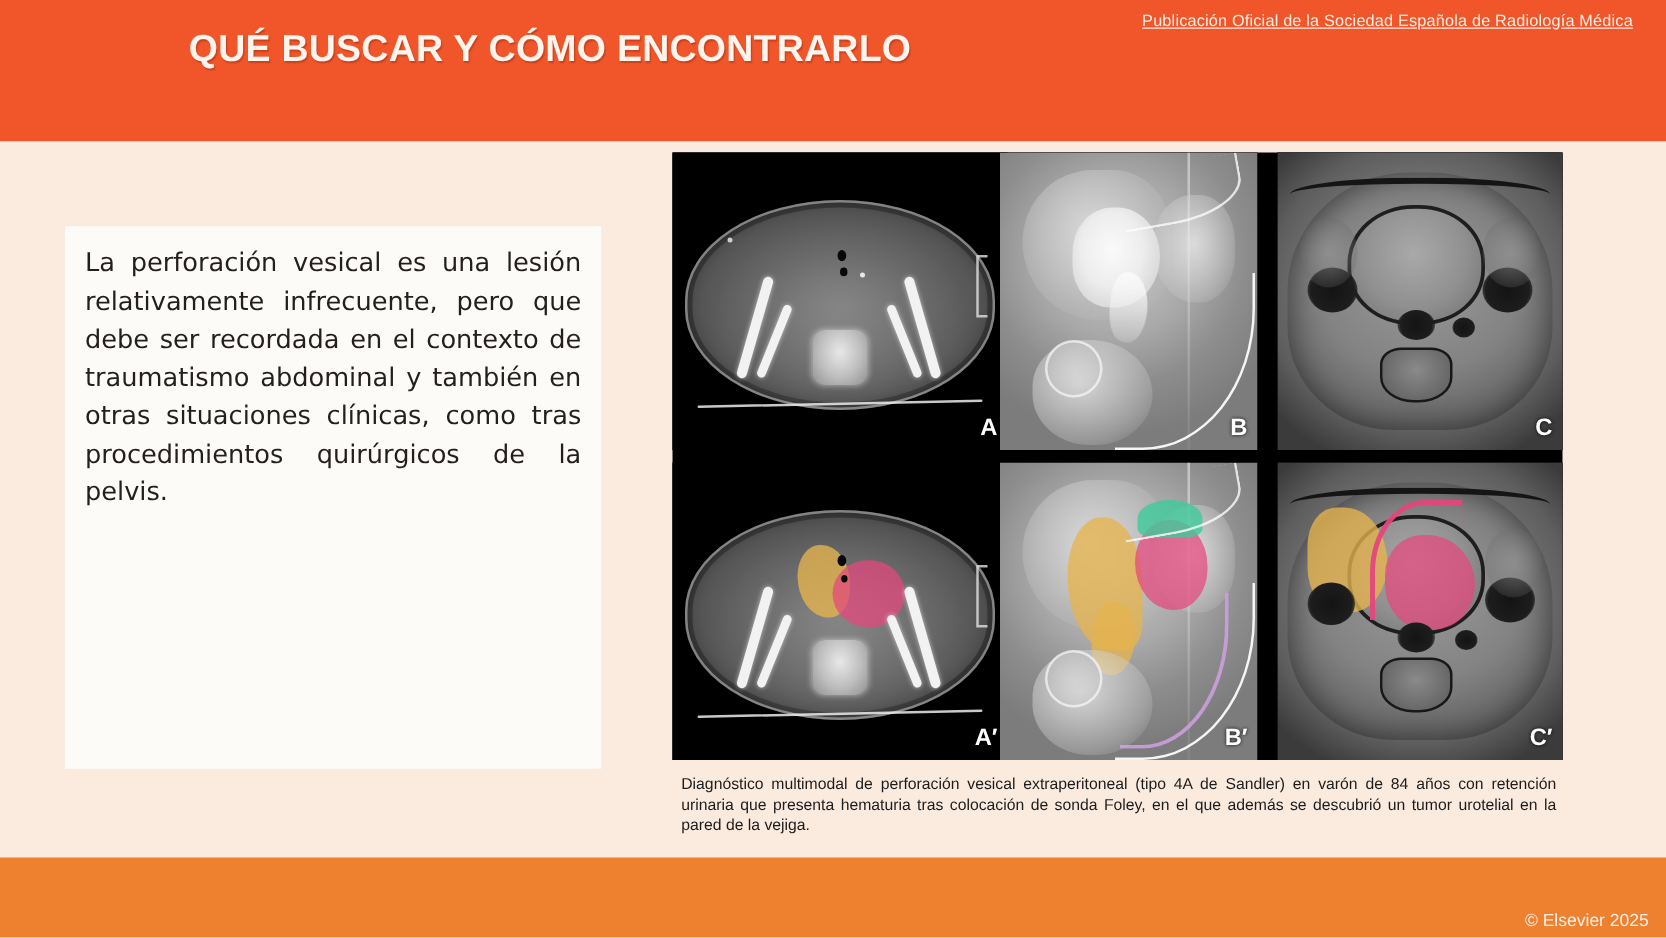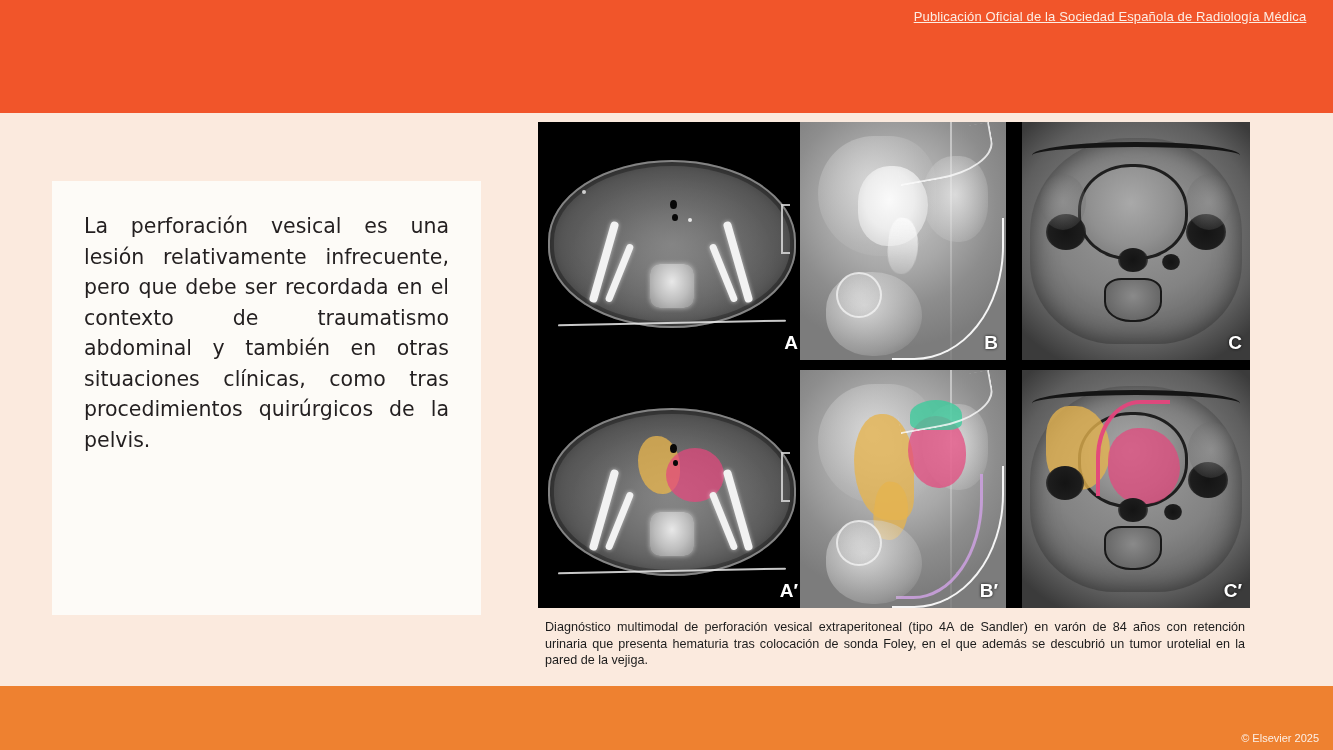--- a/index.html
+++ b/index.html
@@ -70,21 +70,21 @@
     position: absolute;
     left: 52px;
     top: 181px;
     width: 429px;
     height: 434px;
     background: #fdfbf7;
     box-sizing: border-box;
     padding: 14px 16px 10px 16px;
   }
   #text-card p {
-    margin: 16px;
+    margin: 0;
     color: #231f20;
     font-size: 20.5px;
     line-height: 30.5px;
     text-align: justify;
     text-justify: inter-word;
     font-family: "DejaVu Sans", sans-serif;
   }
   #text-card p.p2 { margin-top: 27px; }
 
   
@@ -321,28 +321,29 @@
     text-align: center;
     color: #fdf5ef;
     font-size: 15.5px;
     letter-spacing: .1px;
   }
   #footer-copy {
     position: absolute;
     right: 14px;
     bottom: 6px;
     color: #fcefe6;
-    font-size: 11px;
+    font-size: 14px;
   }
 </style>
 </head>
 <body>
 
 <div id="header">
   <div id="header-title">
+    <span class="line2">QUÉ BUSCAR Y CÓMO ENCONTRARLO</span>
   </div>
 
   <div id="logo-block">
     <div id="logo-sub">Publicación Oficial de la Sociedad Española de Radiología Médica</div>
   </div>
 </div>
 
 <div id="text-card">
   <p class="p1">La perforación vesical es una lesión relativamente infrecuente, pero que debe ser recordada en el contexto de traumatismo abdominal y también en otras situaciones clínicas, como tras procedimientos quirúrgicos de la pelvis.</p>
 </div>

